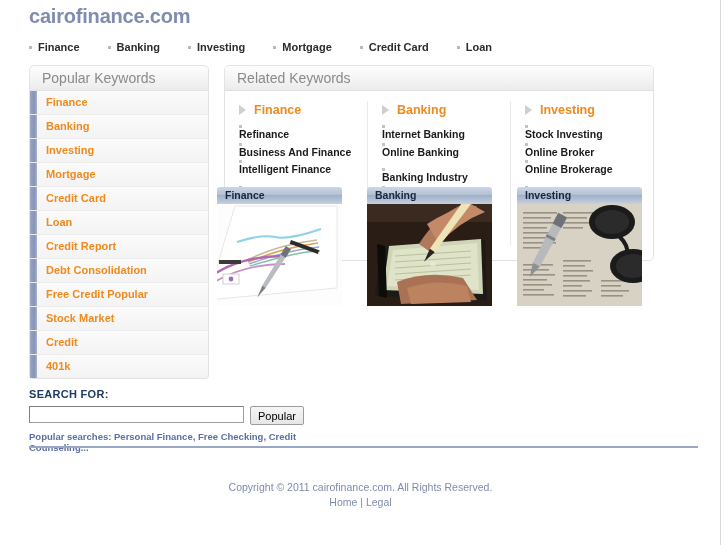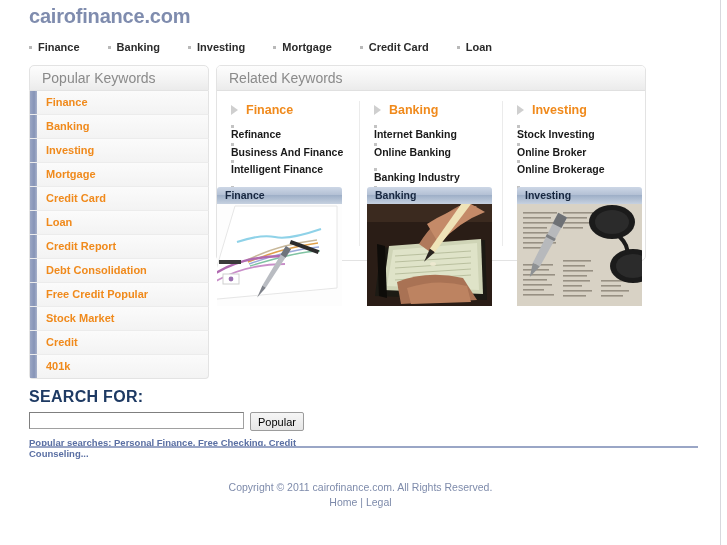--- a/index.html
+++ b/index.html
@@ -121,21 +121,21 @@
     color: #f08a1c;
     font-size: 11px;
     font-weight: bold;
     text-decoration: none;
     line-height: 23px;
   }
   
   .related {
     width: 430px;
     flex: 0 0 430px;
-    margin-left: 7px;
+    margin-left: 15px;
   }
   .rk-cols {
     display: flex;
     padding: 10px 0 14px 0;
   }
   .rk-col {
     flex: 1 1 0;
     padding: 0 8px 0 14px;
     box-sizing: border-box;
   }
@@ -203,21 +203,21 @@
     overflow: hidden;
   }
   
   .search-block {
     position: absolute;
     left: 29px;
     top: 388px;
     width: 280px;
   }
   .search-label {
-    font-size: 16px;
+    font-size: 11px;
     font-weight: bold;
     color: #1e3a63;
     letter-spacing: 0.3px;
     margin-bottom: 6px;
   }
   .search-row { display: flex; align-items: flex-start; }
   .search-input {
     width: 215px;
     height: 17px;
     border: 1px solid #a0a0a0;

